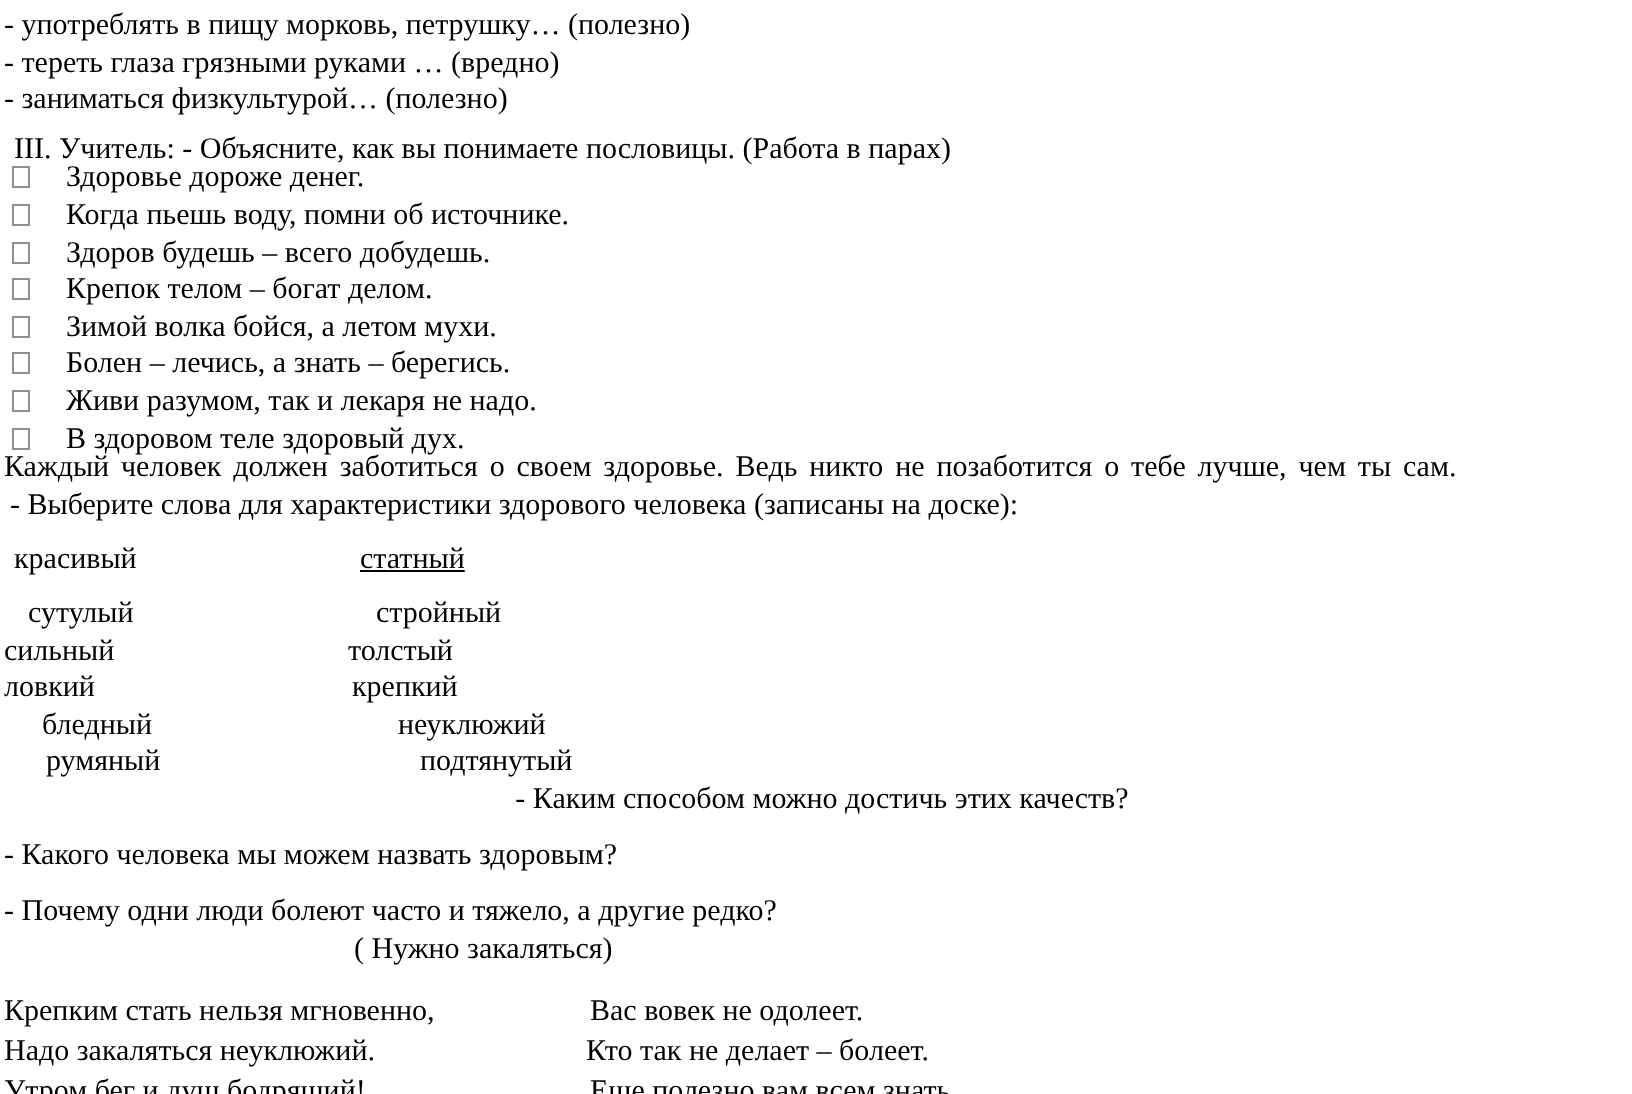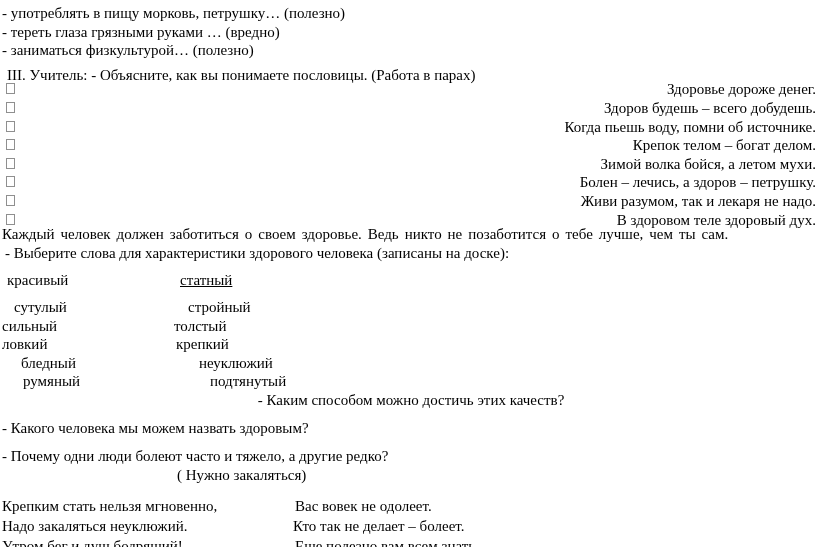--- a/index.html
+++ b/index.html
@@ -11,21 +11,21 @@
     font-size:15px;
     line-height:18.6px;
     overflow:hidden;
   }
   .doc { position:relative; width:816px; height:508px; padding:4px 0 0 2px; }
 
   .intro-line { white-space:nowrap; }
 
   .teacher-line { margin-top:6px; padding-left:5px; white-space:nowrap; }
 
-  .proverbs { margin-top:-4px;text-align:right; }
+  .proverbs { margin-top:-4px; }
   .proverb { position:relative; padding-left:31px; white-space:nowrap; }
   .bullet {
     position:absolute; left:4px; top:3px;
     width:9px; height:11px;
     border:1px solid #8f8f8f;
     background:transparent;
   }
 
   .paragraph { margin-top:-4px; word-spacing:2.2px; white-space:nowrap; }
 
@@ -67,37 +67,37 @@
 
   <div class="teacher-line">III. Учитель: - Объясните, как вы понимаете пословицы. (Работа в парах)</div>
 
   <div class="proverbs">
     <div class="proverb">
       <span class="bullet"></span>
       <span>Здоровье дороже денег.</span>
     </div>
     <div class="proverb">
       <span class="bullet"></span>
-      <span>Здоров будешь – всего добудешь.</span>
+      <span>Когда пьешь воду, помни об источнике.</span>
     </div>
     <div class="proverb">
       <span class="bullet"></span>
-      <span>Когда пьешь воду, помни об источнике.</span>
+      <span>Здоров будешь – всего добудешь.</span>
     </div>
     <div class="proverb">
       <span class="bullet"></span>
       <span>Крепок телом – богат делом.</span>
     </div>
     <div class="proverb">
       <span class="bullet"></span>
       <span>Зимой волка бойся, а летом мухи.</span>
     </div>
     <div class="proverb">
       <span class="bullet"></span>
-      <span>Болен – лечись, а здоров – петрушку.</span>
+      <span>Болен – лечись, а знать – берегись.</span>
     </div>
     <div class="proverb">
       <span class="bullet"></span>
       <span>Живи разумом, так и лекаря не надо.</span>
     </div>
     <div class="proverb">
       <span class="bullet"></span>
       <span>В здоровом теле здоровый дух.</span>
     </div>
   </div>

